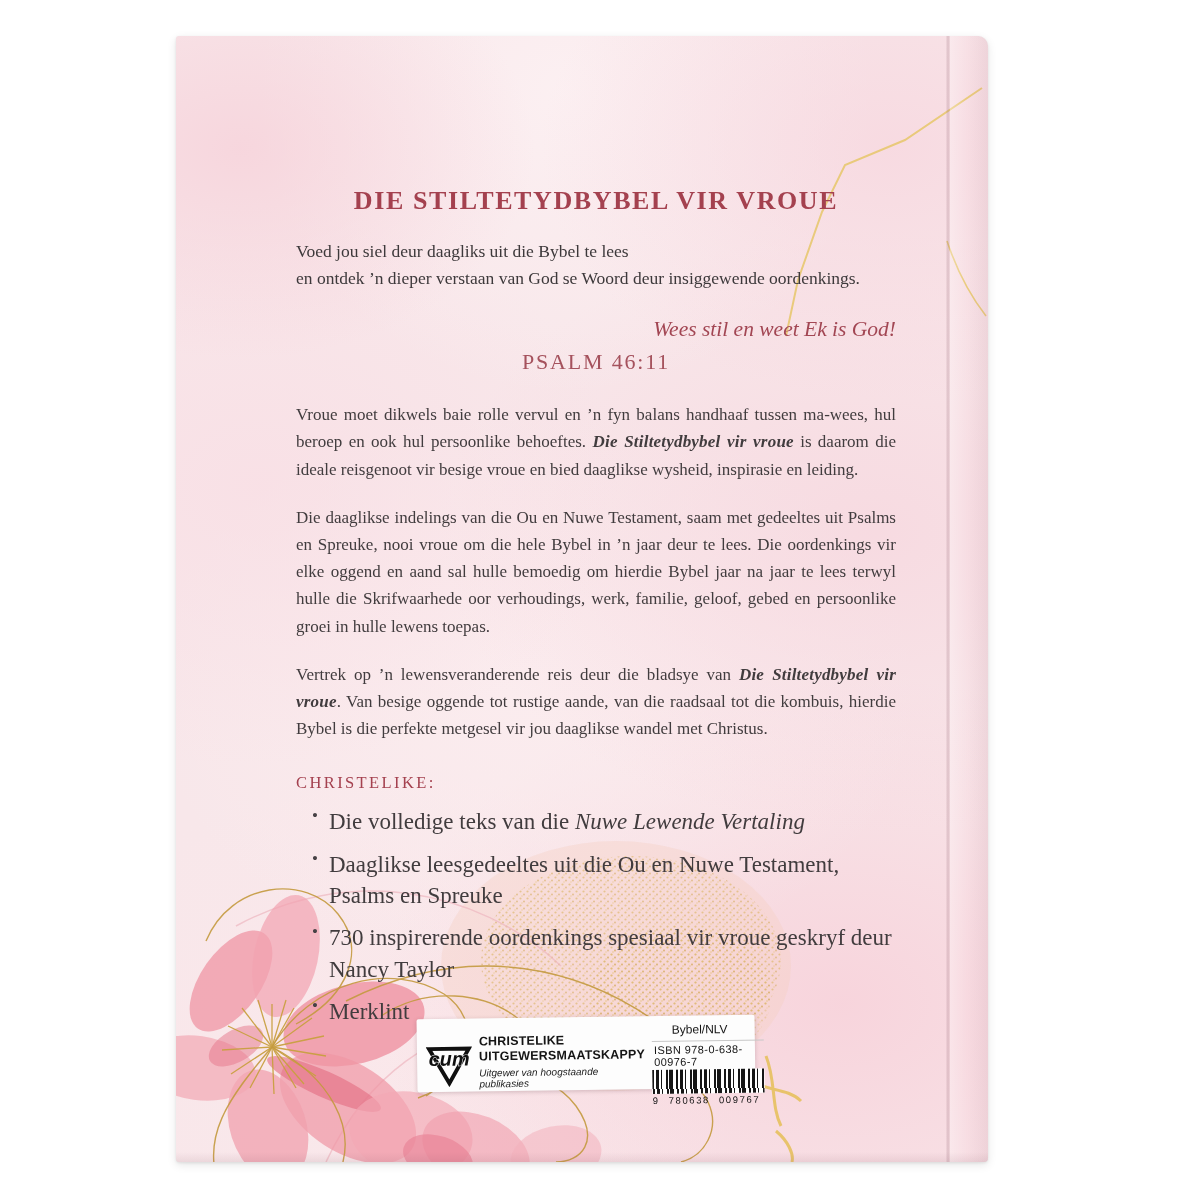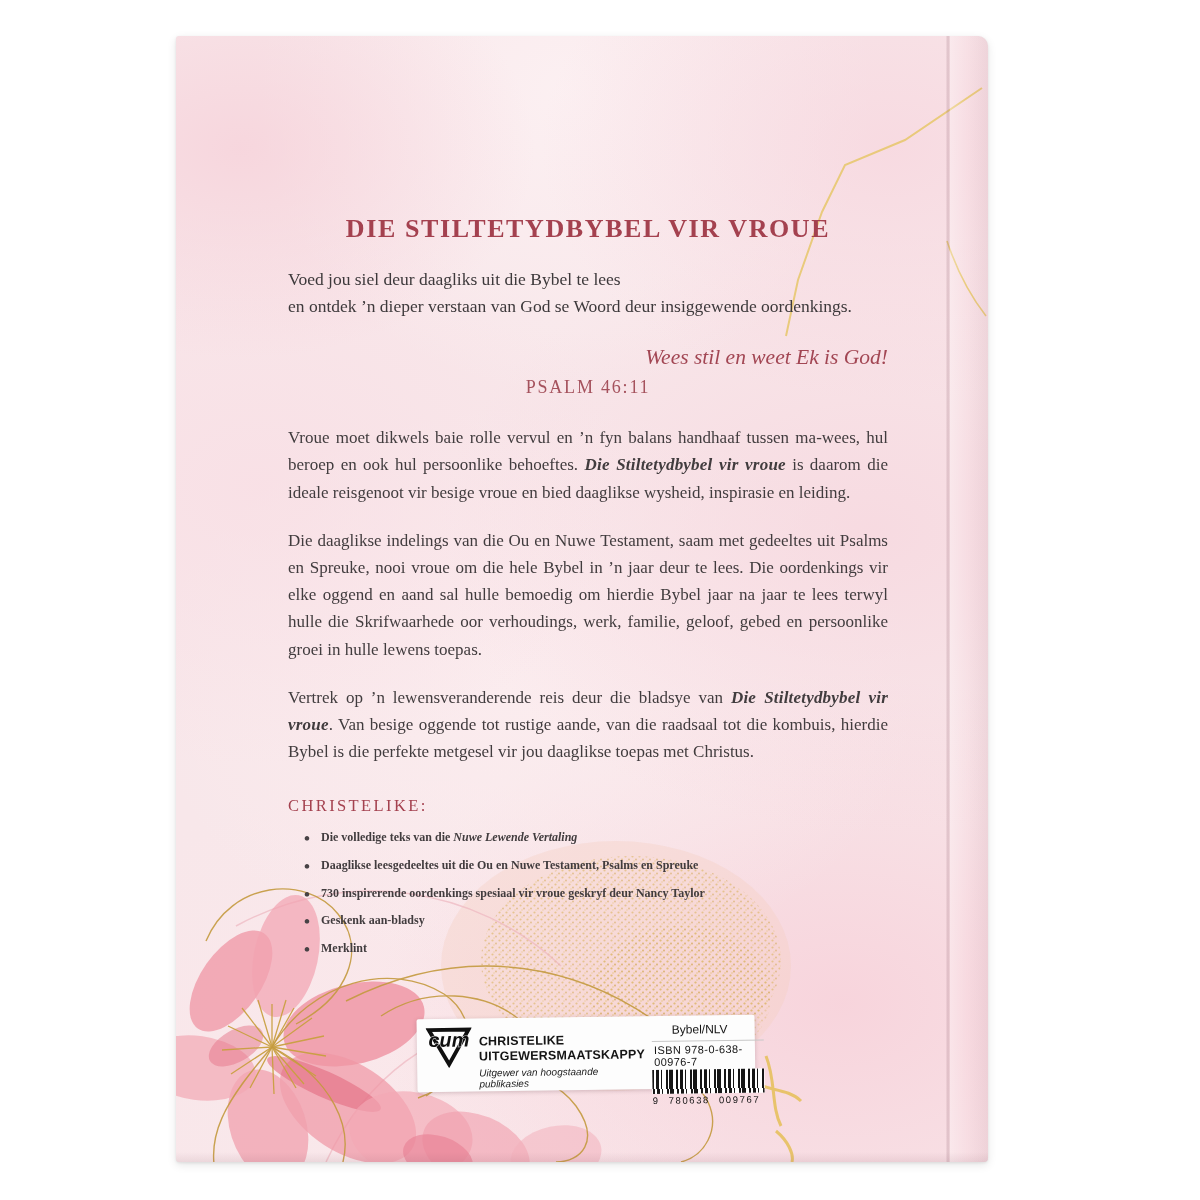--- a/index.html
+++ b/index.html
@@ -34,55 +34,54 @@
     border-radius:0 10px 4px 0;
     background:linear-gradient(90deg, rgba(255,255,255,.30), rgba(255,255,255,0) 45%, rgba(160,110,125,.10) 96%);
   }
   .bottom-shade{
     position:absolute;left:0;bottom:0;width:100%;height:10px;
     background:linear-gradient(180deg, rgba(0,0,0,0), rgba(120,70,85,.10));
     border-radius:0 0 4px 3px;
   }
   
   .content{
-    position:absolute;left:112px;top:150px;width:600px;
+    position:absolute;left:120px;top:150px;width:600px;
     color:#413c3e;
-    margin-top:28px;
   }
   .title{
     text-align:center;white-space:nowrap;
     font-size:26px;font-weight:bold;letter-spacing:1.6px;
     color:#a4414f;
   }
   .subtitle{margin-top:22px;font-size:17.5px;line-height:1.55;color:#3d393b;}
   .quote{margin-top:25px;text-align:right;font-style:italic;font-size:21.5px;color:#a24653;}
-  .quote-ref{margin-top:7px;text-align:center;font-size:18px;letter-spacing:1.8px;color:#a5525d;}
+  .quote-ref{margin-top:7px;text-align:center;font-size:22px;letter-spacing:1.8px;color:#a5525d;}
   .para{margin-top:21px;font-size:17px;line-height:1.6;text-align:justify;}
   .para:first-of-type{margin-top:26px;}
   .para b i, .para i b{letter-spacing:.2px;}
   .feat-head{margin-top:31px;font-size:16.5px;letter-spacing:2.4px;color:#a4414f;}
   ul.features{margin:13px 0 0 0;padding:0;list-style:none;}
   ul.features li{
     position:relative;padding-left:33px;margin-bottom:11.5px;
-    font-size:12px;line-height:1.35;font-weight:bold;
+    font-size:23px;line-height:1.35;
   }
   ul.features li::before{
     content:"•";position:absolute;left:16px;top:-1px;color:#474245;font-size:17px;
   }
   .feat-em{font-style:italic;}
   
   .label{
     position:absolute;left:241px;top:981px;width:338px;height:73px;
     background:#fdfdfd;border-radius:2px;
     box-shadow:0 1px 4px rgba(90,50,60,.25);
     transform:rotate(-0.8deg);
     display:flex;gap:7px;padding:5px 8px 5px 9px;box-sizing:border-box;
     font-family:"Liberation Sans", sans-serif;color:#151515;
   }
-  .logo-wrap{flex:0 0 46px;display:flex;align-items:flex-start;}
+  .logo-wrap{flex:0 0 46px;display:flex;align-items:flex-end;}
   .pub-block{flex:0 0 148px;margin-top:11px;}
   .pub-line{font-size:12.5px;font-weight:bold;line-height:1.2;letter-spacing:.2px;}
   .pub-tag{margin-top:3px;font-size:10px;font-style:italic;color:#222;}
   .code-block{flex:1 1 auto;display:flex;flex-direction:column;align-items:flex-start;}
   .category{font-size:12px;margin:2px 0 4px 20px;}
   .isbn-box{width:100%;border-top:1px solid #c8c8c8;padding-top:2px;}
   .isbn{font-size:11px;letter-spacing:.4px;margin-left:2px;}
   .bars{
     margin-top:2px;width:112px;height:24px;background-color:#fff;
     background-image:repeating-linear-gradient(90deg,
@@ -188,29 +187,28 @@
       <span>en ontdek ’n dieper verstaan van God se Woord deur insiggewende oordenkings.</span>
     </div>
 
     <div class="quote">Wees stil en weet Ek is God!</div>
     <div class="quote-ref">PSALM 46:11</div>
 
     <p class="para"><span>Vroue moet dikwels baie rolle vervul en ’n fyn balans handhaaf tussen ma-wees, hul beroep en ook hul persoonlike behoeftes. </span><b><i>Die Stiltetydbybel vir vroue</i></b><span> is daarom die ideale reisgenoot vir besige vroue en bied daaglikse wysheid, inspirasie en leiding.</span></p>
 
     <p class="para">Die daaglikse indelings van die Ou en Nuwe Testament, saam met gedeeltes uit Psalms en Spreuke, nooi vroue om die hele Bybel in ’n jaar deur te lees. Die oordenkings vir elke oggend en aand sal hulle bemoedig om hierdie Bybel jaar na jaar te lees terwyl hulle die Skrifwaarhede oor verhoudings, werk, familie, geloof, gebed en persoonlike groei in hulle lewens toepas.</p>
 
-    <p class="para"><span>Vertrek op ’n lewensveranderende reis deur die bladsye van </span><b><i>Die Stiltetydbybel vir vroue</i></b><span>. Van besige oggende tot rustige aande, van die raadsaal tot die kombuis, hierdie Bybel is die perfekte metgesel vir jou daaglikse toepas met Christus.</span></p>
+    <p class="para"><span>Vertrek op ’n lewensveranderende reis deur die bladsye van </span><b><i>Die Stiltetydbybel vir vroue</i></b><span>. Van besige oggende tot rustige aande, van die raadsaal tot die kombuis, hierdie Bybel is die perfekte metgesel vir jou daaglikse wandel met Christus.</span></p>
 
     <div class="feat-head">CHRISTELIKE:</div>
 
     <ul class="features">
       <li><span>Die volledige teks van die </span><span class="feat-em">Nuwe Lewende Vertaling</span></li>
       <li>Daaglikse leesgedeeltes uit die Ou en Nuwe Testament, Psalms en Spreuke</li>
       <li>730 inspirerende oordenkings spesiaal vir vroue geskryf deur Nancy Taylor</li>
-      <li>Geskenk aan-bladsy</li>
       <li>Merklint</li>
     </ul>
   </div>
 
   <div class="label">
     <div class="logo-wrap">
       <svg width="46" height="44" viewBox="0 0 60 56" aria-hidden="true">
         <polygon points="4,7 56,7 30,52" fill="none" stroke="#101010" stroke-width="5"></polygon>
         <text x="30" y="29" text-anchor="middle" font-family="Liberation Sans, sans-serif" font-size="26" font-weight="bold" font-style="italic" fill="#101010" stroke="#ffffff" stroke-width="1.2" paint-order="stroke">cum</text>
       </svg>

